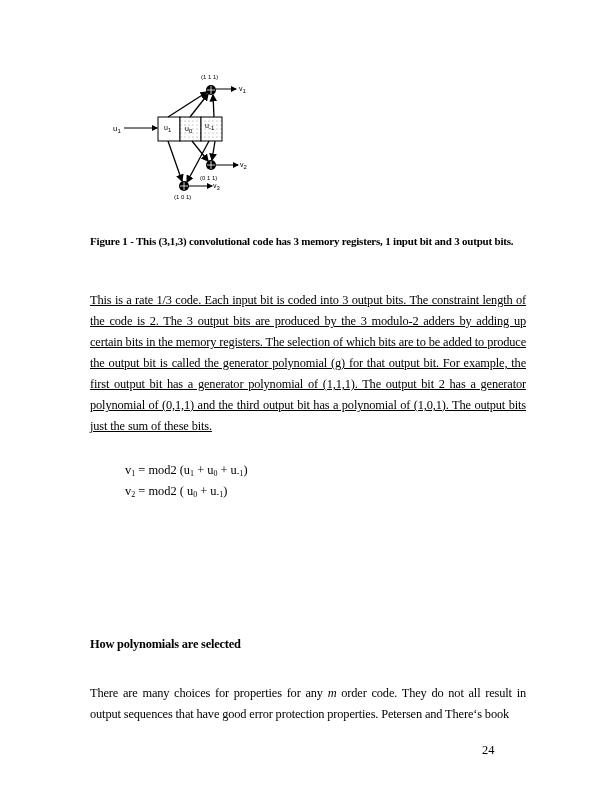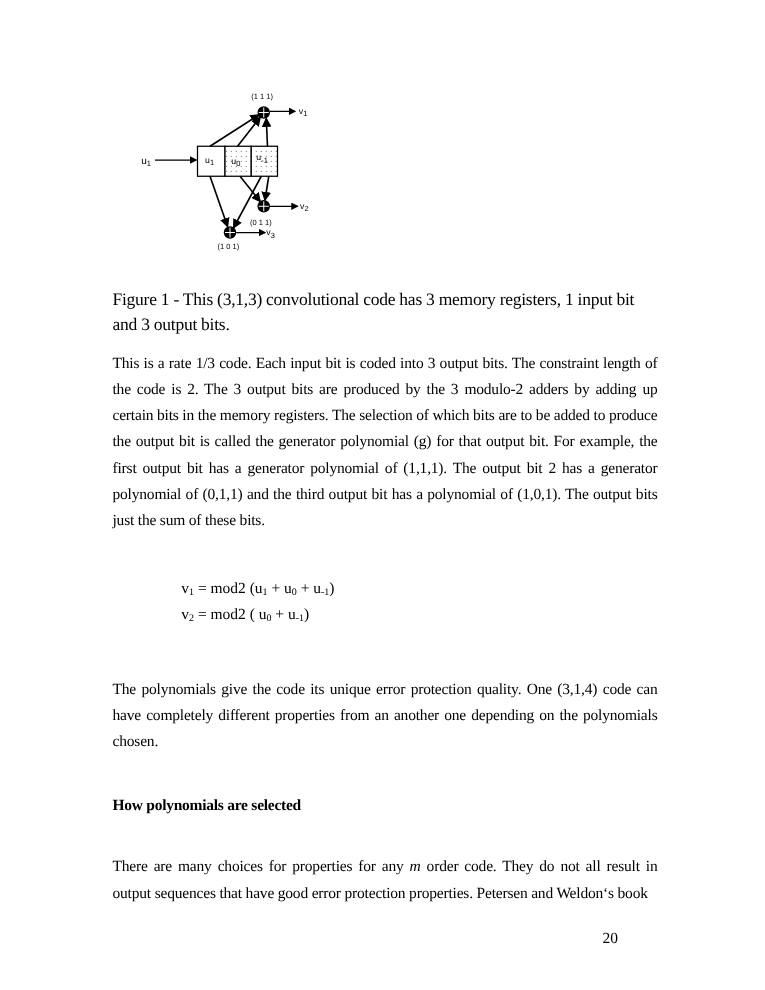--- a/index.html
+++ b/index.html
@@ -2,33 +2,33 @@
 <html><head>
 <meta charset="utf-8">
 <style>
   html, body { margin: 0; padding: 0; background: #ffffff; }
   body { width: 612px; height: 792px; position: relative; overflow: hidden; color: #000; }
   .page { position: absolute; left: 0; top: 0; width: 612px; height: 792px; }
   .diagram { position: absolute; left: 100px; top: 60px; width: 180px; height: 150px; }
   .diagram text { font-family: "Liberation Sans", sans-serif; }
   .caption {
     position: absolute; left: 90px; top: 231px; width: 440px;
-    font-family: "Liberation Serif", serif; font-weight: normal; font-size: 14px; line-height: 20px;
+    font-family: "Liberation Serif", serif; font-weight: bold; font-size: 11px; line-height: 20px;
     letter-spacing: -0.2px;
   }
   .para {
     position: absolute; left: 90px; width: 436px;
     font-family: "Liberation Serif", serif; font-size: 12.4px; line-height: 21px;
     text-align: justify; letter-spacing: -0.15px;
   }
-  .p1 { top: 280px; }
+  .p1 { top: 290px; text-decoration: underline; }
   .p2 { top: 541px; }
   .p3 { top: 683px; }
   .eqs { position: absolute; left: 125px; top: 460px; font-family: "Liberation Serif", serif; font-size: 12.4px; line-height: 20.5px; }
-  .eq { white-space: nowrap; margin-left: 20px; }
+  .eq { white-space: nowrap; }
   .heading {
     position: absolute; left: 90px; top: 637px;
     font-family: "Liberation Serif", serif; font-weight: bold; font-size: 12.4px; letter-spacing: -0.2px;
   }
   .pagenum { position: absolute; left: 482px; top: 743px; font-family: "Liberation Serif", serif; font-size: 12.4px; }
   sub { font-size: 8px; vertical-align: -2px; line-height: 0; }
 </style>
 </head>
 <body>
 
@@ -102,20 +102,19 @@
 
   <div class="caption">Figure 1 - This (3,1,3) convolutional code has 3 memory registers, 1 input bit and 3 output bits.</div>
 
   <div class="para p1">This is a rate 1/3 code. Each input bit is coded into 3 output bits. The constraint length of the code is 2. The 3 output bits are produced by the 3 modulo-2 adders by adding up certain bits in the memory registers. The selection of which bits are to be added to produce the output bit is called the generator polynomial (g) for that output bit. For example, the first output bit has a generator polynomial of (1,1,1). The output bit 2 has a generator polynomial of (0,1,1) and the third output bit has a polynomial of (1,0,1). The output bits just the sum of these bits.</div>
 
   <div class="eqs">
     <div class="eq"><span>v</span><sub>1</sub><span> = mod2 (u</span><sub>1</sub><span> + u</span><sub>0</sub><span> + u</span><sub>-1</sub><span>)</span></div>
     <div class="eq"><span>v</span><sub>2</sub><span> = mod2 ( u</span><sub>0</sub><span> + u</span><sub>-1</sub><span>)</span></div>
   </div>
 
-  <div class="para p2">The polynomials give the code its unique error protection quality. One (3,1,4) code can have completely different properties from an another one depending on the polynomials chosen.</div>
 
   <div class="heading">How polynomials are selected</div>
 
-  <div class="para p3"><span>There are many choices for properties for any </span><em>m</em><span> order code. They do not all result in output sequences that have good error protection properties. Petersen and Weldon‘s book</span></div>
+  <div class="para p3"><span>There are many choices for properties for any </span><em>m</em><span> order code. They do not all result in output sequences that have good error protection properties. Petersen and There‘s book</span></div>
 
-  <div class="pagenum">20</div>
+  <div class="pagenum">24</div>
 </div>
 
 </body></html>

